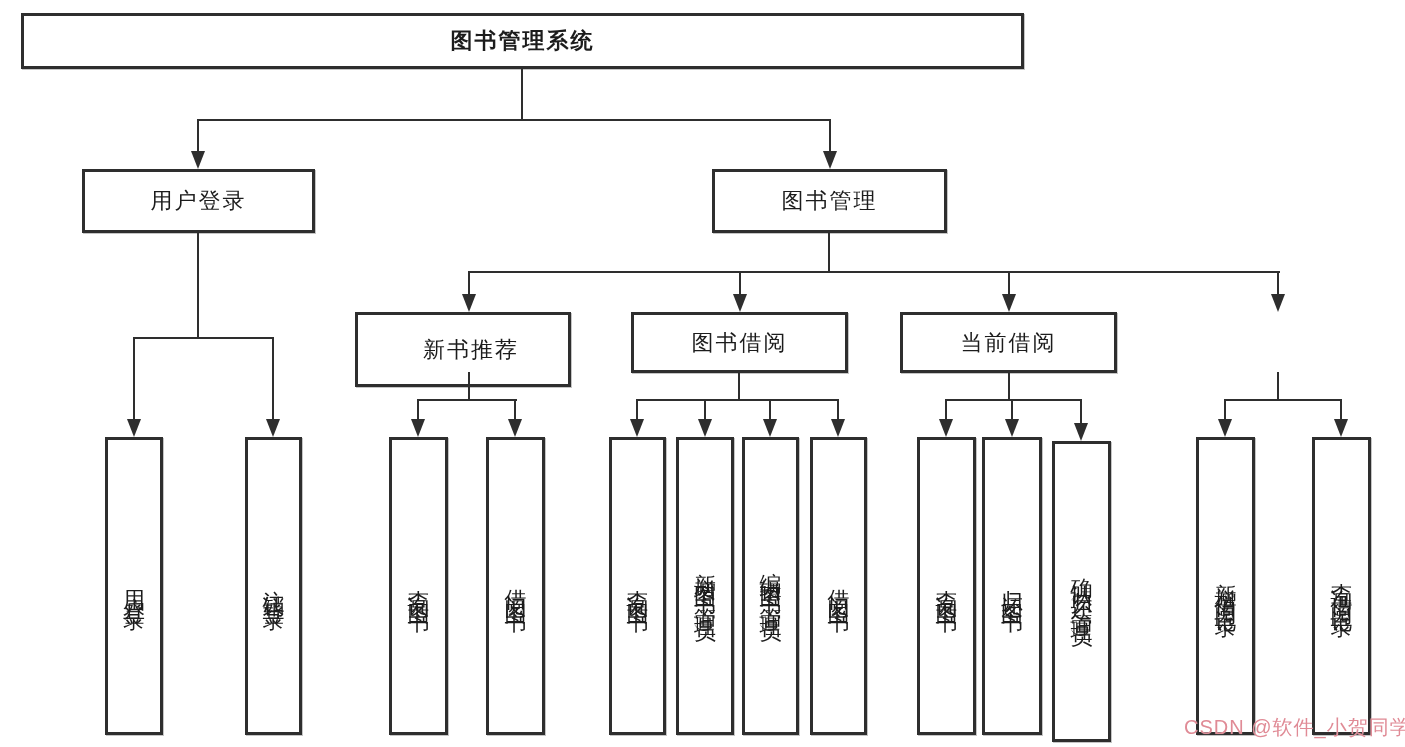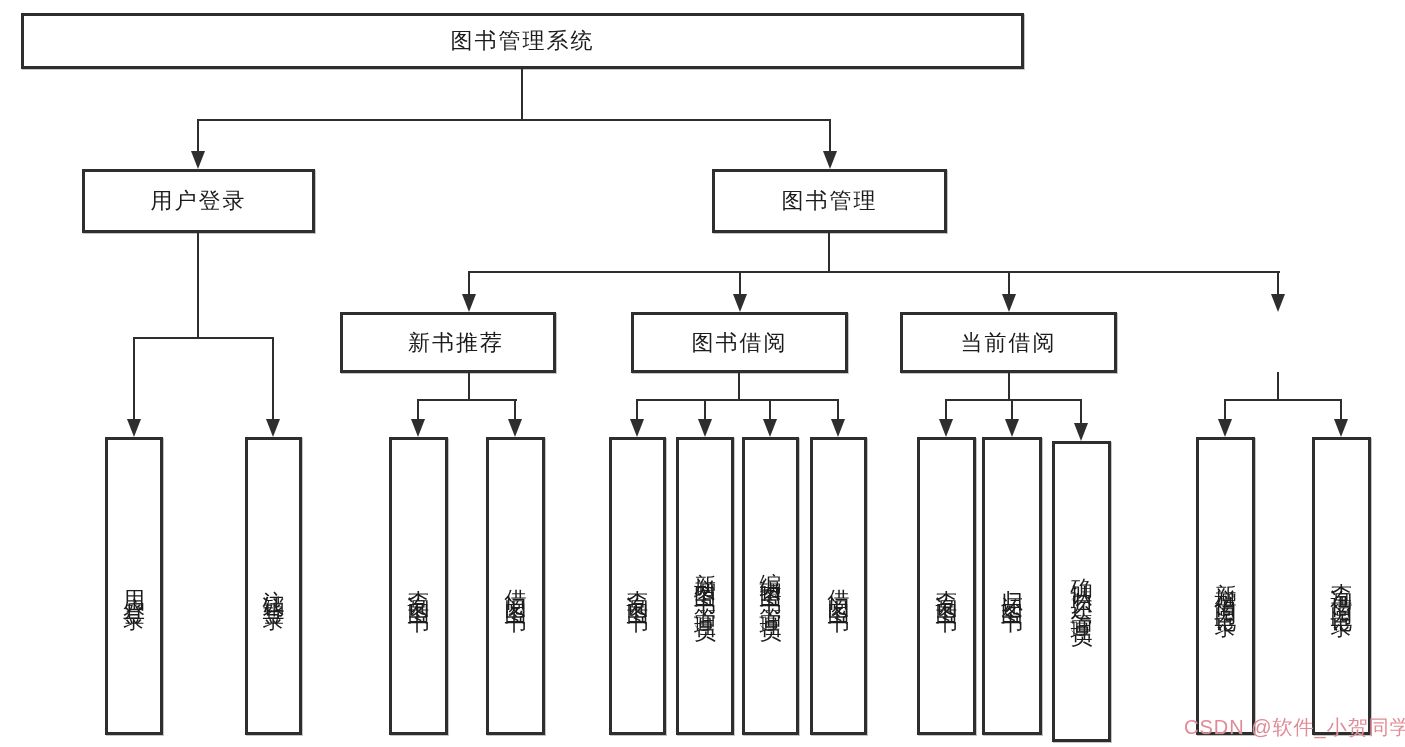--- a/index.html
+++ b/index.html
@@ -53,21 +53,21 @@
     color: #e08b96;
     white-space: nowrap;
     text-shadow: 0 0 1px rgba(255,255,255,0.6);
   }
 </style>
 </head>
 <body>
 
 <div class="stage">
 
-  <div class="box" style="left:21px;top:13px;width:1003px;height:56px;">
+  <div class="box" style="left:21px;top:13px;width:1003px;height:56px;font-weight:bold;">
     <span class="hlabel">图书管理系统</span>
   </div>
 
   <div class="vline" style="left:521px;top:67px;height:53px;"></div>
   <div class="hline" style="left:197px;top:119px;width:634px;"></div>
   <div class="vline" style="left:197px;top:119px;height:34px;"></div>
   <div class="vline" style="left:829px;top:119px;height:34px;"></div>
   <div class="arrow" style="left:191px;top:151px;"></div>
   <div class="arrow" style="left:823px;top:151px;"></div>
 
@@ -89,21 +89,21 @@
   <div class="hline" style="left:468px;top:271px;width:812px;"></div>
   <div class="vline" style="left:468px;top:271px;height:24px;"></div>
   <div class="vline" style="left:739px;top:271px;height:24px;"></div>
   <div class="vline" style="left:1008px;top:271px;height:24px;"></div>
   <div class="vline" style="left:1277px;top:271px;height:24px;"></div>
   <div class="arrow" style="left:462px;top:294px;"></div>
   <div class="arrow" style="left:733px;top:294px;"></div>
   <div class="arrow" style="left:1002px;top:294px;"></div>
   <div class="arrow" style="left:1271px;top:294px;"></div>
 
-  <div class="box" style="left:340px;top:312px;width:216px;height:61px;padding-left:16px;">
+  <div class="box" style="left:355px;top:312px;width:216px;height:75px;padding-left:16px;">
     <span class="hlabel">新书推荐</span>
   </div>
   <div class="box" style="left:900px;top:312px;width:217px;height:61px;">
     <span class="hlabel">当前借阅</span>
   </div>
   <div class="box" style="left:631px;top:312px;width:217px;height:61px;">
     <span class="hlabel">图书借阅</span>
   </div>
 
   <div class="vline" style="left:468px;top:372px;height:28px;"></div>

